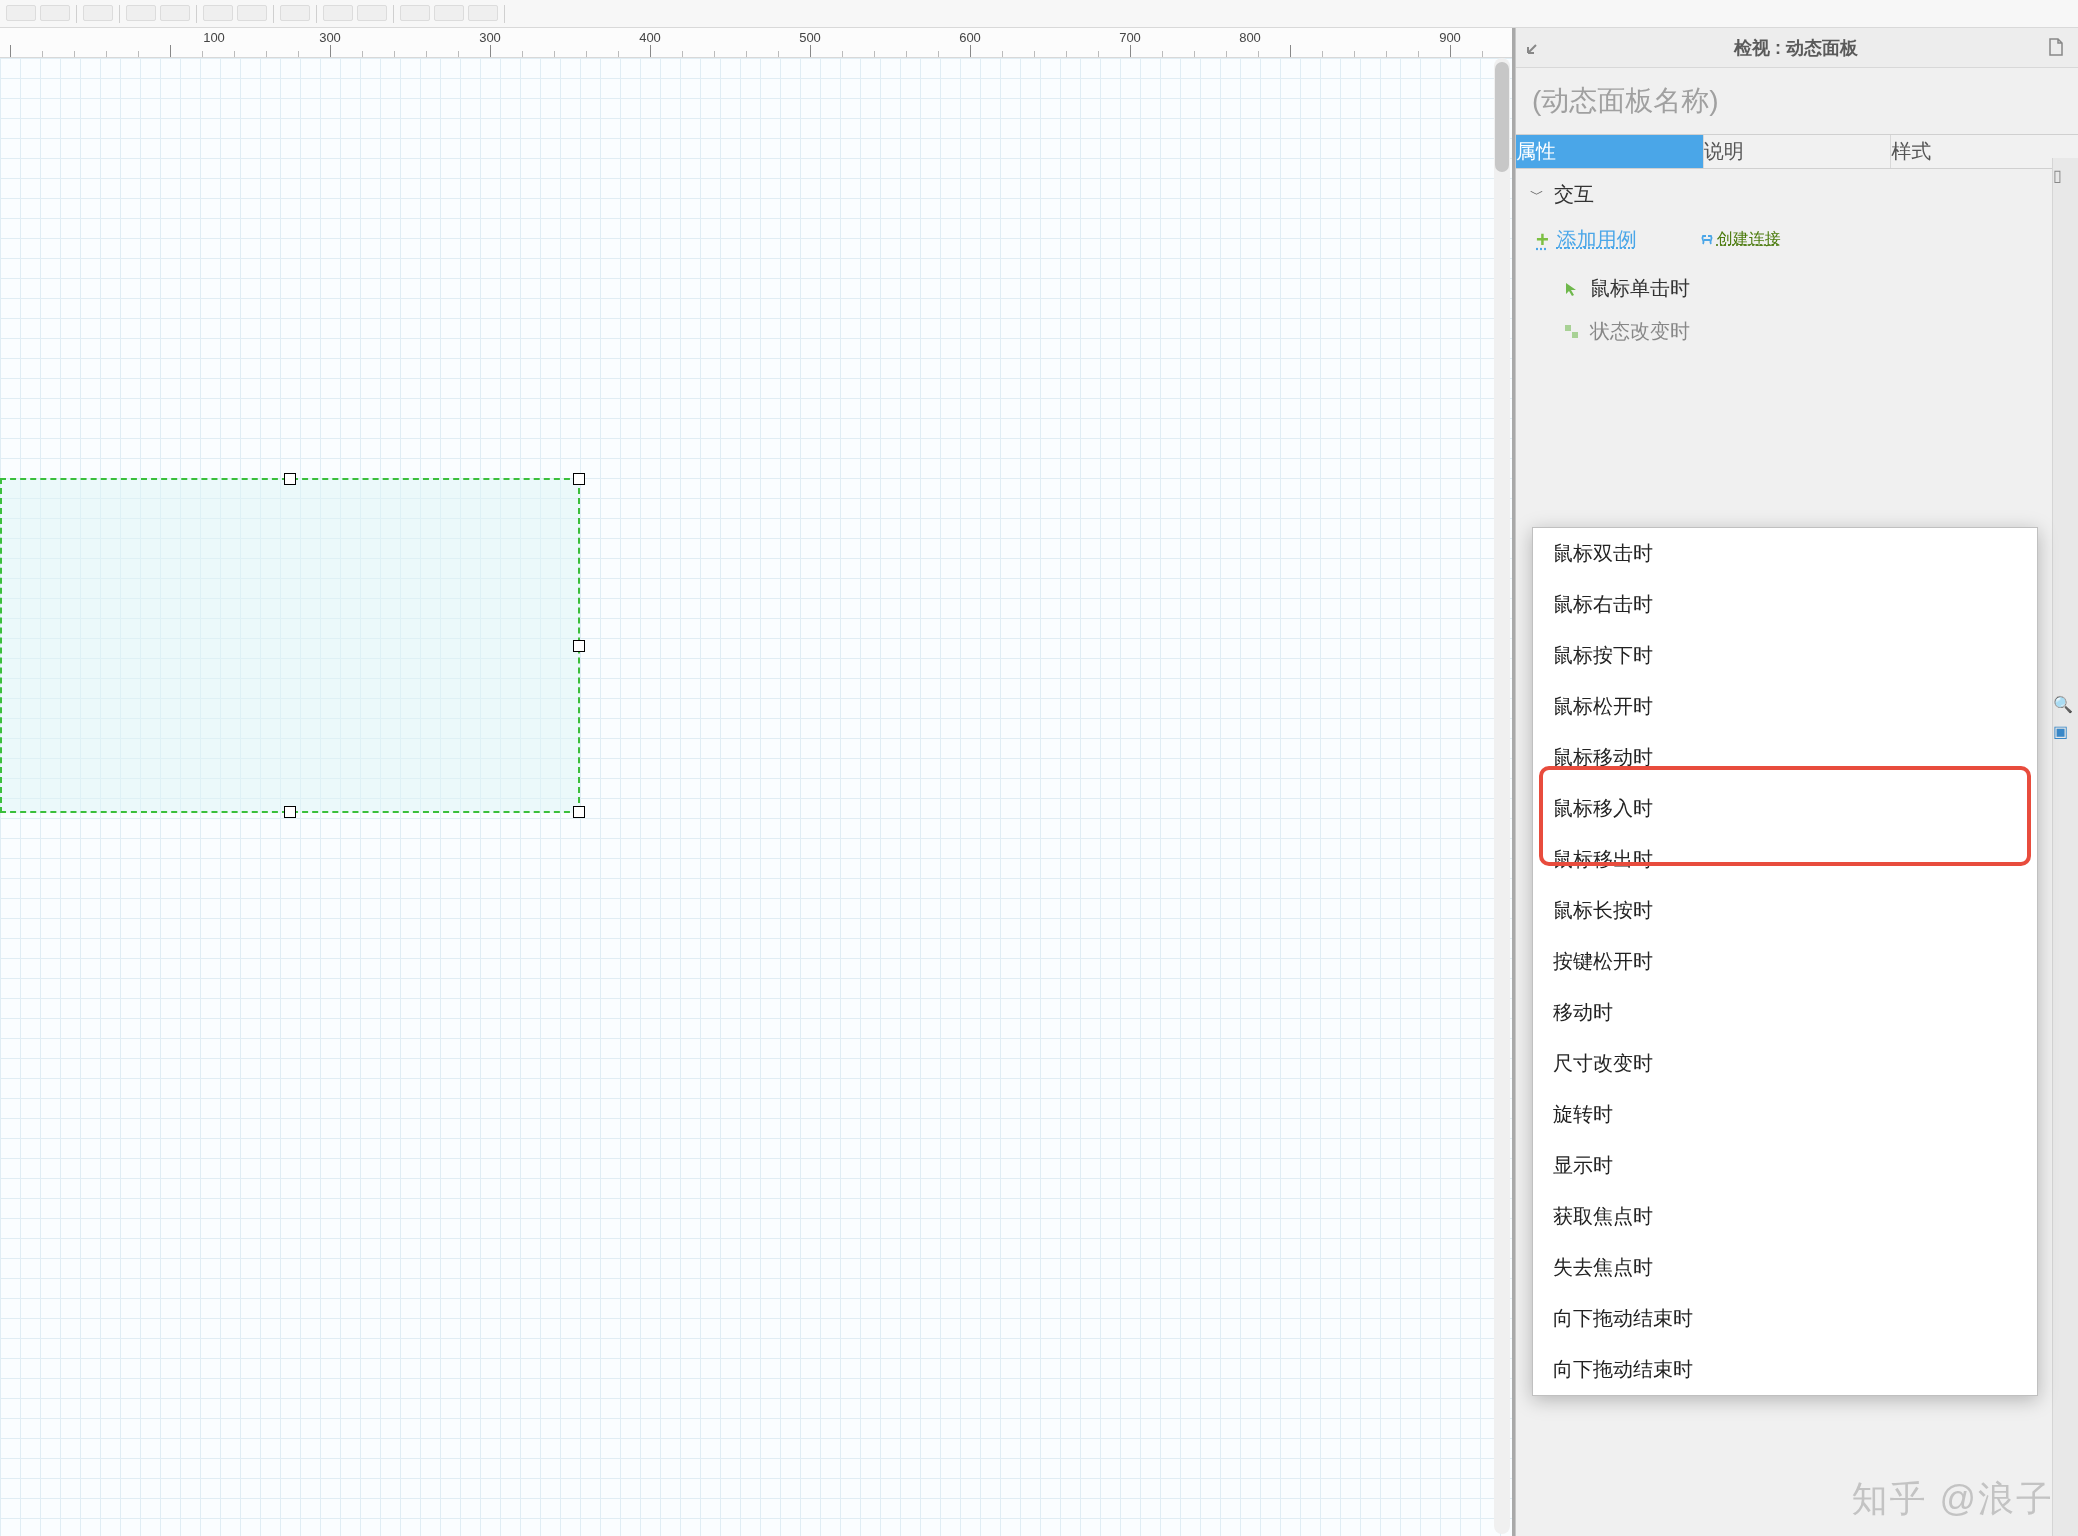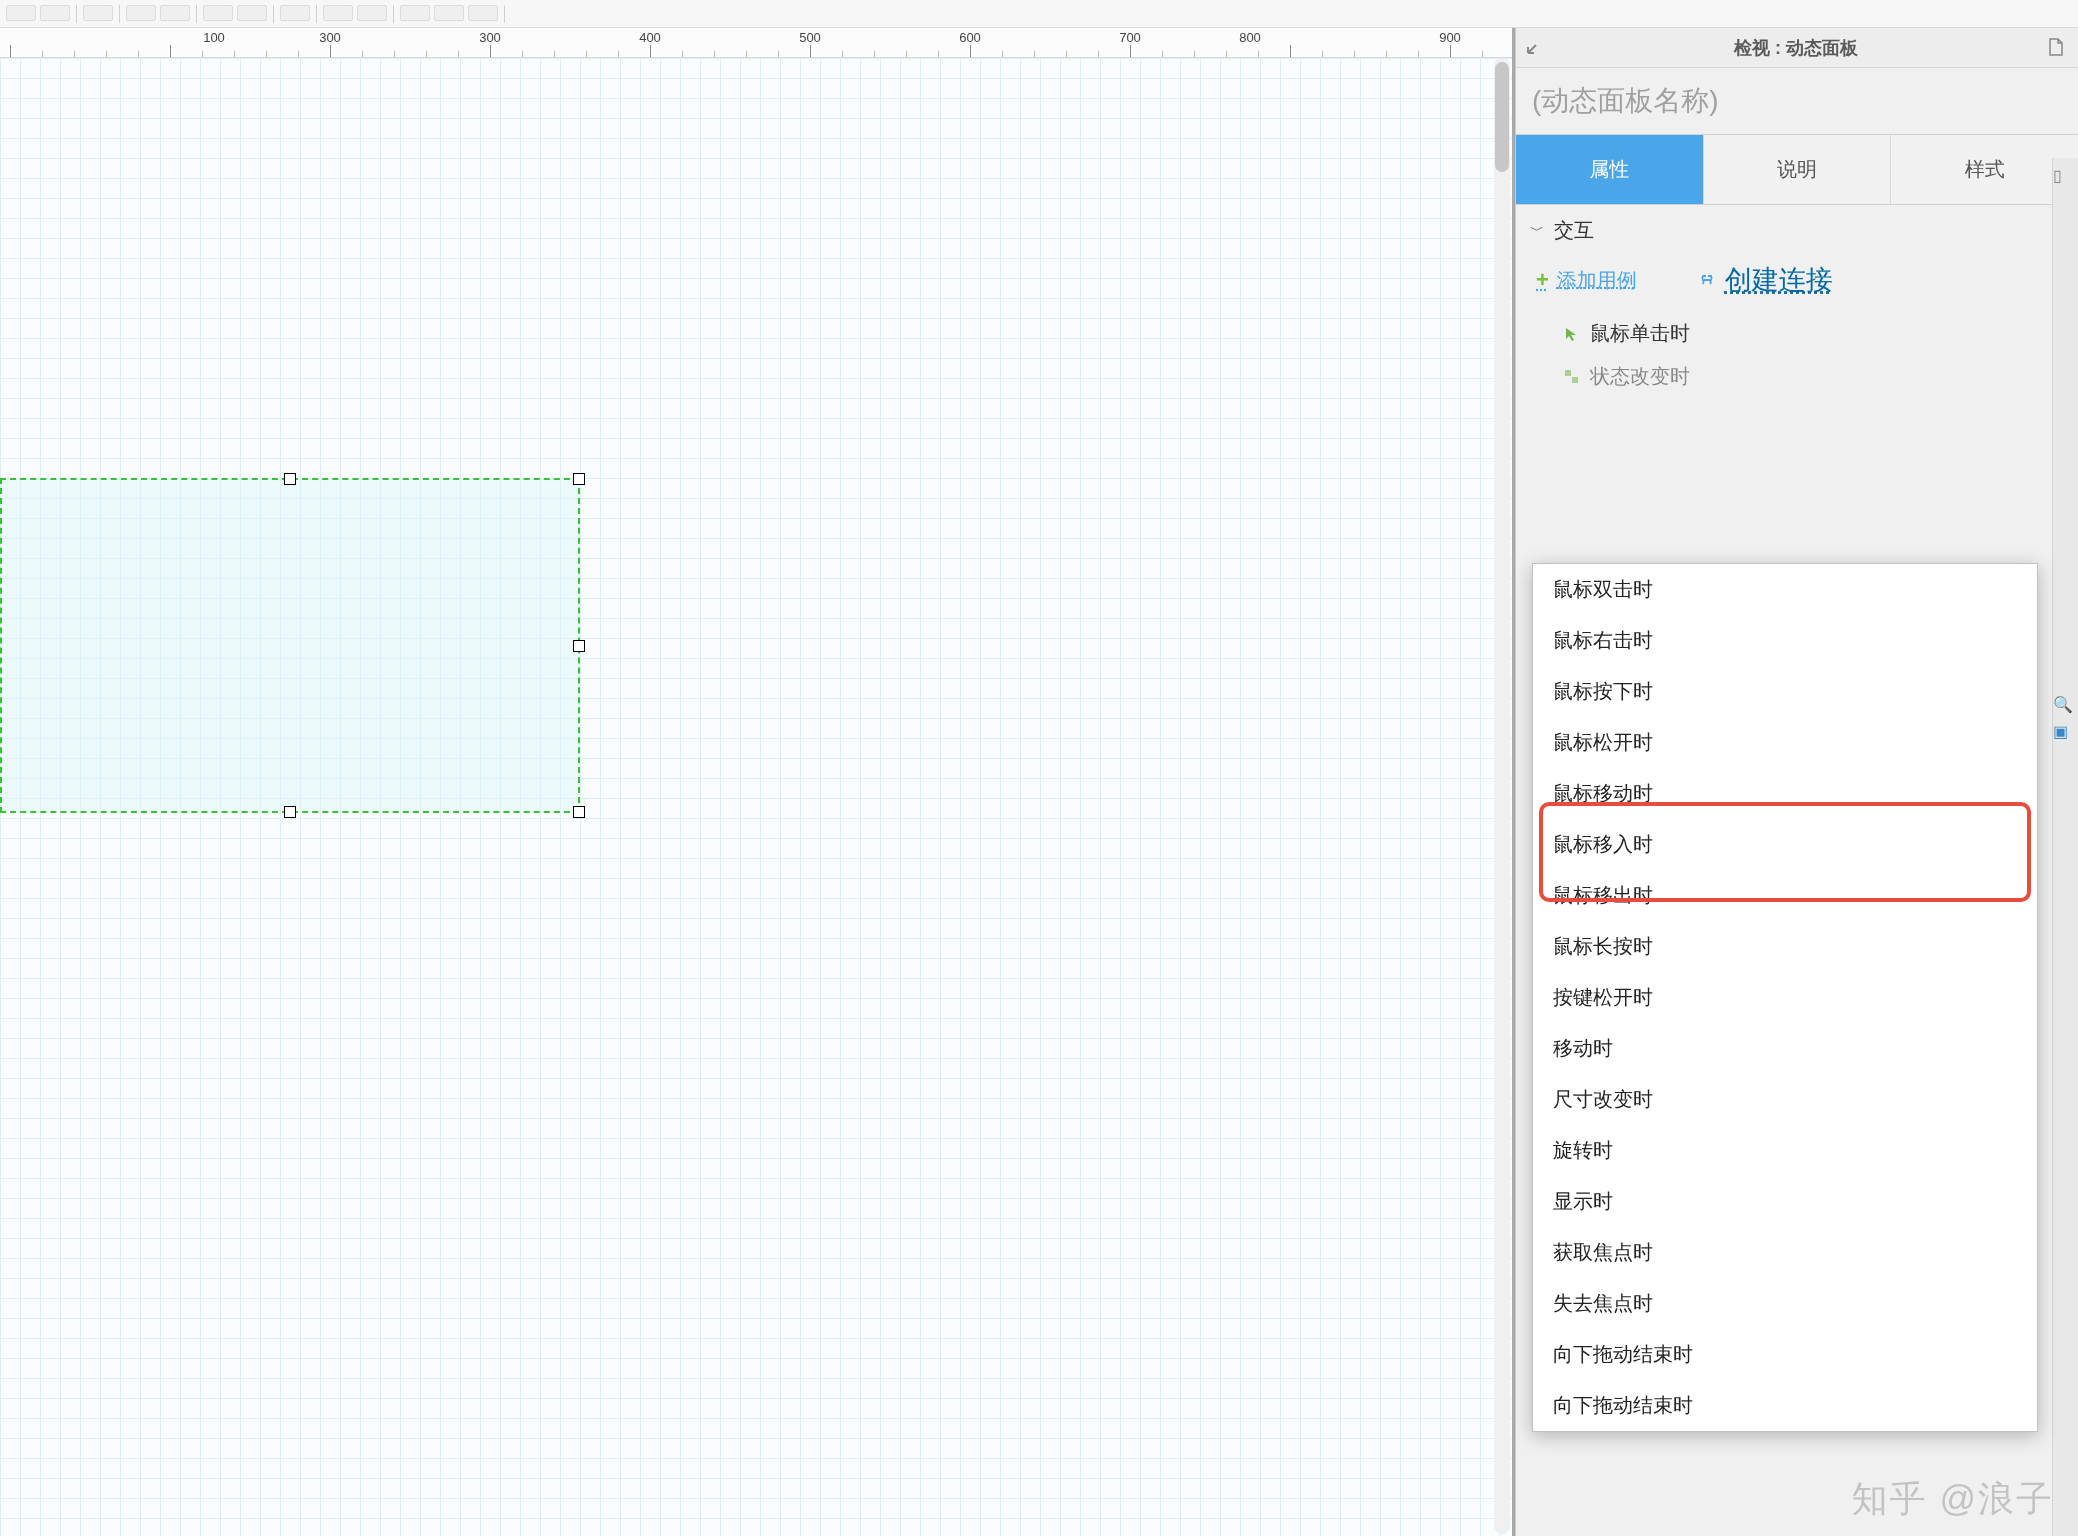--- a/index.html
+++ b/index.html
@@ -85,37 +85,37 @@
 .insp-header .ttl { flex: 1; text-align: center; color: #5a5a5a; font-size: 18px; font-weight: 600; }
 .insp-header .doc { width: 20px; height: 20px; color: #888; }
 .insp-name {
   padding: 14px 16px; color: #a0a0a0; font-size: 28px; font-weight: 500;
 }
 .insp-tabs {
   display: flex; border-top: 1px solid #d0d0d0; border-bottom: 1px solid #d0d0d0;
   background: #f1f1f1;
 }
 .insp-tab {
-  flex: 1; text-align: center; padding: 21px 0; font-size: 20px; color: #555;
+  flex: 1; text-align: left; padding: 3px 0; font-size: 20px; color: #555;
   border-right: 1px solid #d8d8d8; cursor: pointer;
 }
 .insp-tab:last-child { border-right: none; }
 .insp-tab.active { background: #4aa6e8; color: #fff; }
 .insp-body { flex: 1; overflow: auto; position: relative; }
 .sec-hdr {
   display: flex; align-items: center; gap: 10px; padding: 12px 14px;
   font-size: 20px; color: #333; cursor: pointer;
 }
 .sec-hdr .chev { font-size: 14px; color: #666; }
 .links-row {
   display: flex; align-items: center; padding: 6px 18px 14px 20px; gap: 60px;
 }
 .add-case { display: inline-flex; align-items: center; gap: 8px; color: #4aa6e8; font-size: 20px; text-decoration: underline dotted; cursor: pointer; }
 .add-case .plus { color: #7cbf42; font-size: 22px; font-weight: bold; text-decoration: none; }
-.create-link { display: inline-flex; align-items: center; gap: 8px; color: #0369a1; font-size: 27px; text-decoration: underline dotted; cursor: pointer; }
+.create-link { display: inline-flex; align-items: center; color: #4d7c0f; font-size: 16px; text-decoration: underline dotted; cursor: pointer; }
 .create-link .lnk { color: #4aa6e8; font-size: 18px; }
 .evt-row {
   display: flex; align-items: center; gap: 10px; padding: 8px 16px 8px 46px;
   font-size: 20px; color: #333;
 }
 .evt-row .ic { width: 18px; height: 18px; display: inline-flex; align-items: center; justify-content: center; font-size: 14px; color: #6fb84c; }
 
 
 .popup {
   position: absolute; top: 358px; left: 16px; width: 506px;

